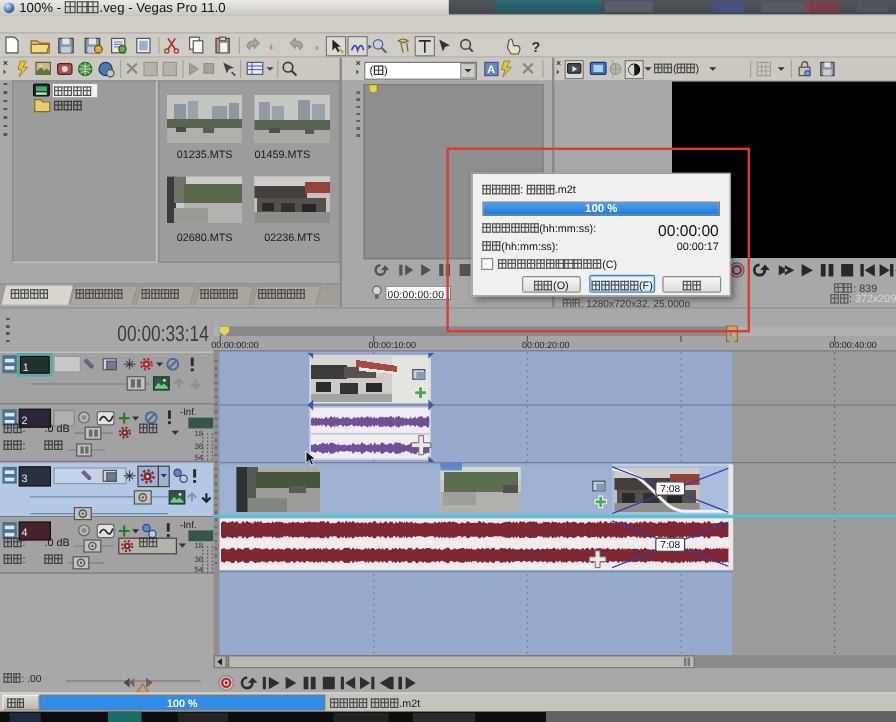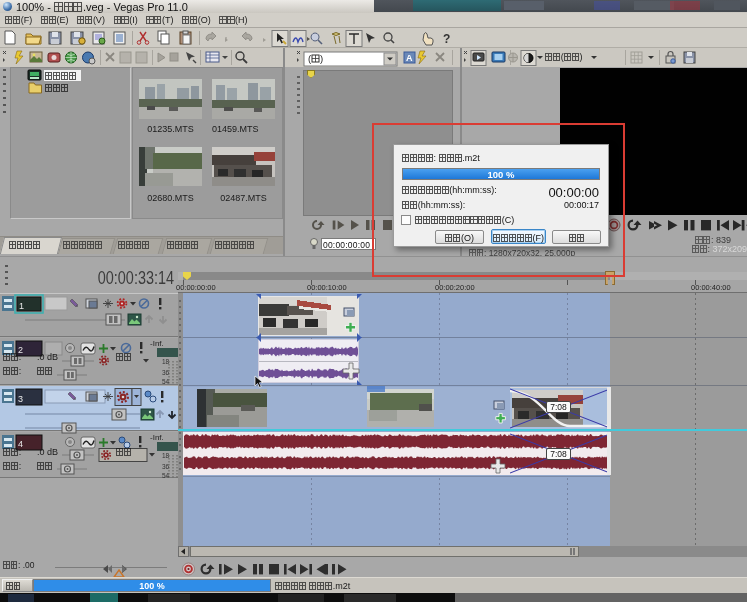--- a/index.html
+++ b/index.html
@@ -25,28 +25,20 @@
   <div class="ab" style="left:130px;top:1px;width:40px;height:9px;background:#585f6a"></div>
   <div class="ab" style="left:220px;top:1px;width:26px;height:9px;background:rgba(70,80,160,.55)"></div>
   <div class="ab" style="left:260px;top:1px;width:40px;height:9px;background:#555b63"></div>
   <div class="ab" style="left:296px;top:1px;width:30px;height:9px;background:rgba(160,50,60,.55)"></div>
   <div class="ab" style="left:340px;top:1px;width:26px;height:9px;background:#50565e"></div>
 </div>
 <div class="ab" style="left:3px;top:2px;width:9px;height:9px;border-radius:50%;background:radial-gradient(circle at 35% 30%,#cfe8ff,#3d6ea8 60%,#1a3a66)"></div>
 <div class="tx" style="left:16px;top:1px;font-size:11px;color:#111">100% - <i class="z"></i><i class="z"></i><i class="z"></i>.veg - Vegas Pro 11.0</div>
 
 <div class="ab" style="left:0;top:13px;width:747px;height:15px;background:#d2cfc8;border-bottom:1px solid #a9a6a0"></div>
-<div class="tx" style="left:5px;top:15px;font-size:9px;color:#1a1a1a;letter-spacing:0">
-<span style="margin-right:6px"><i class="z"></i><i class="z"></i>(F)</span>
-<span style="margin-right:6px"><i class="z"></i><i class="z"></i>(E)</span>
-<span style="margin-right:6px"><i class="z"></i><i class="z"></i>(V)</span>
-<span style="margin-right:6px"><i class="z"></i><i class="z"></i>(I)</span>
-<span style="margin-right:6px"><i class="z"></i><i class="z"></i>(T)</span>
-<span style="margin-right:6px"><i class="z"></i><i class="z"></i>(O)</span>
-<span><i class="z"></i><i class="z"></i>(H)</span></div>
 
 <div class="ab" style="left:0;top:28px;width:747px;height:20px;background:#cfccc5;border-bottom:1px solid #b0ada6" id="tb1">
 <svg width="747" height="20" style="position:absolute;left:0;top:0">
 
   <path d="M5 3 h7 l3 3 v10 h-10 z" fill="#fdfdfd" stroke="#555"></path>
 
   <path d="M26 6 h5 l2 2 h8 v8 h-15 z" fill="#e8c35c" stroke="#8a6a20"></path>
   <path d="M26 9 h15 l-2 7 h-13 z" fill="#f2d98a" stroke="#8a6a20"></path>
 
   <rect x="49" y="4" width="12" height="12" fill="#8a93a8" stroke="#444"></rect>
@@ -260,21 +252,21 @@
     <rect x="42" y="5" width="21" height="9" fill="#96423a"></rect>
     <rect x="2" y="18" width="58" height="12" fill="#55504c"></rect>
     <rect x="6" y="22" width="10" height="7" fill="#2a2a2a"></rect>
         <rect x="22" y="22" width="12" height="8" fill="#303030"></rect>
         <rect x="40" y="23" width="11" height="7" fill="#262626"></rect>
     <rect x="0" y="30" width="63" height="9" fill="#8f8d89"></rect>
   </svg>
   <div class="tx" style="left:139px;top:124px;width:63px;text-align:center;font-size:9px;color:#1a1a1a">01235.MTS</div>
   <div class="tx" style="left:212px;top:124px;width:63px;text-align:left;font-size:9px;color:#1a1a1a">01459.MTS</div>
   <div class="tx" style="left:139px;top:193px;width:63px;text-align:center;font-size:9px;color:#1a1a1a">02680.MTS</div>
-  <div class="tx" style="left:212px;top:193px;width:63px;text-align:center;font-size:9px;color:#1a1a1a">02487.MTS</div>
+  <div class="tx" style="left:212px;top:193px;width:63px;text-align:center;font-size:9px;color:#1a1a1a">02236.MTS</div>
 </div>
 <div id="tabs">
   <div class="ab" style="left:0;top:236px;width:283px;height:18px;background:#a09d97;border-top:1px solid #8f8c86"></div>
   <div class="ab" style="left:60px;top:238px;width:53px;height:16px;background:#aaa7a0;border:1px solid #93908a;border-bottom:none;transform:skewX(-16deg)"></div>
   <div class="ab" style="left:115px;top:238px;width:46px;height:16px;background:#aaa7a0;border:1px solid #93908a;border-bottom:none;transform:skewX(-16deg)"></div>
   <div class="ab" style="left:164px;top:238px;width:46px;height:16px;background:#aaa7a0;border:1px solid #93908a;border-bottom:none;transform:skewX(-16deg)"></div>
   <div class="ab" style="left:212px;top:238px;width:54px;height:16px;background:#aaa7a0;border:1px solid #93908a;border-bottom:none;transform:skewX(-16deg)"></div>
   <div class="ab" style="left:2px;top:237px;width:58px;height:17px;background:#d9d6cf;border:1px solid #8a8a8a;border-bottom:none;transform:skewX(-14deg)"></div>
   <div class="tx" style="left:9px;top:240px;font-size:9px;font-weight:bold;color:#111"><i class="z"></i><i class="z"></i><i class="z"></i><i class="z"></i></div>
   <div class="tx" style="left:63px;top:240px;font-size:9px;color:#222"><i class="z"></i><i class="z"></i><i class="z"></i><i class="z"></i><i class="z"></i></div>

